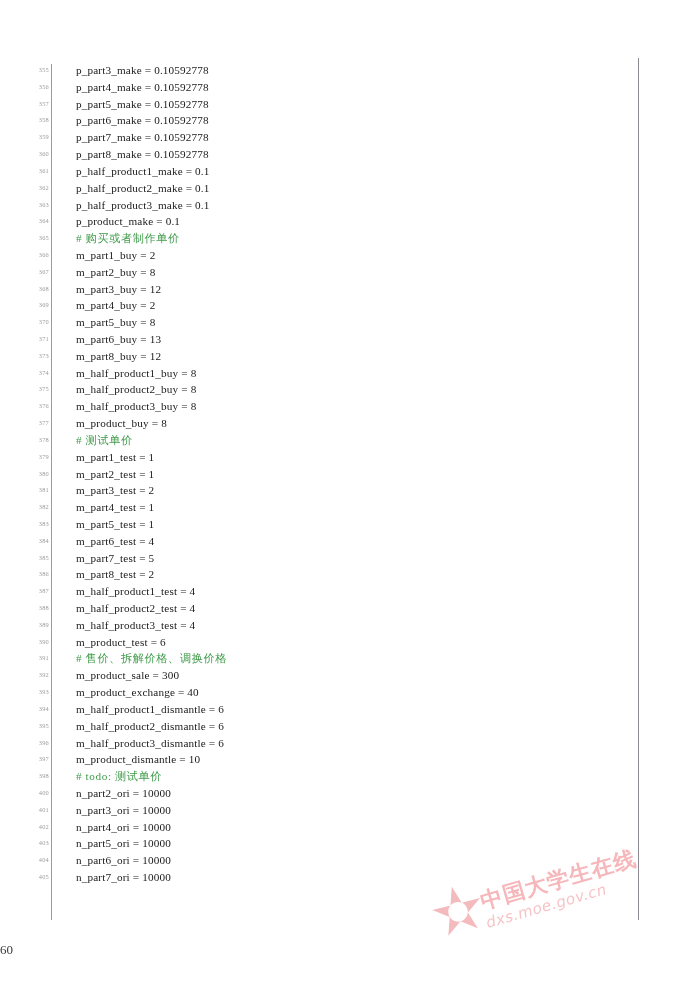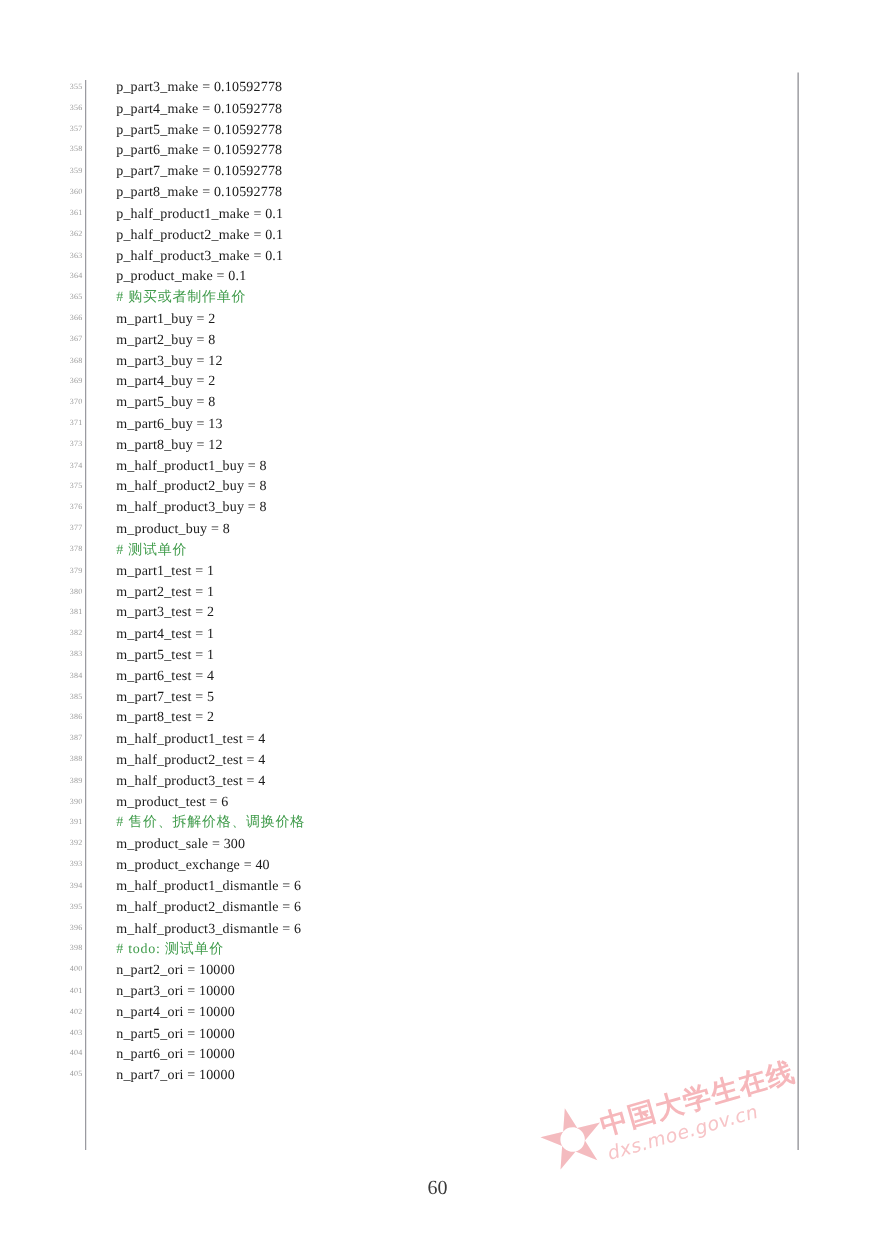--- a/index.html
+++ b/index.html
@@ -28,21 +28,21 @@
     left: 638px;
     top: 58px;
     width: 1px;
     height: 862px;
     background: #8a8a90;
   }
 
   
   #listing {
     position: absolute;
-    left: 48px;
+    left: 31px;
     top: 62px;
     width: 590px;
   }
 
   .code-line {
     position: relative;
     height: 16.82px;
     line-height: 16.82px;
     white-space: pre;
   }
@@ -85,23 +85,22 @@
     color: #3f9b4a;
     letter-spacing: 0.6px;
   }
 
   
   #page-number {
     position: absolute;
     left: 0;
     right: 0;
     top: 942px;
-    text-align: center;
-    font-family: "Liberation Serif", "DejaVu Serif", serif;
-    font-size: 16px;
+    font-family: "Liberation Serif", "DejaVu Serif", serif;
+    font-size: 13px;
     color: #3a3a3a;
   }
 
   
   #watermark {
     position: absolute;
     left: 432px;
     top: 852px;
     width: 230px;
     height: 100px;
@@ -189,20 +188,21 @@
       <div class="code-line"><span class="lineno">387</span><span class="code-text">m_half_product1_test = 4</span></div>
       <div class="code-line"><span class="lineno">388</span><span class="code-text">m_half_product2_test = 4</span></div>
       <div class="code-line"><span class="lineno">389</span><span class="code-text">m_half_product3_test = 4</span></div>
       <div class="code-line"><span class="lineno">390</span><span class="code-text">m_product_test = 6</span></div>
       <div class="code-line"><span class="lineno">391</span><span class="code-text comment"># 售价、拆解价格、调换价格</span></div>
       <div class="code-line"><span class="lineno">392</span><span class="code-text">m_product_sale = 300</span></div>
       <div class="code-line"><span class="lineno">393</span><span class="code-text">m_product_exchange = 40</span></div>
       <div class="code-line"><span class="lineno">394</span><span class="code-text">m_half_product1_dismantle = 6</span></div>
       <div class="code-line"><span class="lineno">395</span><span class="code-text">m_half_product2_dismantle = 6</span></div>
       <div class="code-line"><span class="lineno">396</span><span class="code-text">m_half_product3_dismantle = 6</span></div>
+      <div class="code-line"><span class="lineno">397</span><span class="code-text">m_product_dismantle = 10</span></div>
       <div class="code-line"><span class="lineno">398</span><span class="code-text comment"># todo: 测试单价</span></div>
       <div class="code-line"><span class="lineno">400</span><span class="code-text">n_part2_ori = 10000</span></div>
       <div class="code-line"><span class="lineno">401</span><span class="code-text">n_part3_ori = 10000</span></div>
       <div class="code-line"><span class="lineno">402</span><span class="code-text">n_part4_ori = 10000</span></div>
       <div class="code-line"><span class="lineno">403</span><span class="code-text">n_part5_ori = 10000</span></div>
       <div class="code-line"><span class="lineno">404</span><span class="code-text">n_part6_ori = 10000</span></div>
       <div class="code-line"><span class="lineno">405</span><span class="code-text">n_part7_ori = 10000</span></div>
     </div>
 
   <div id="page-number">60</div>

